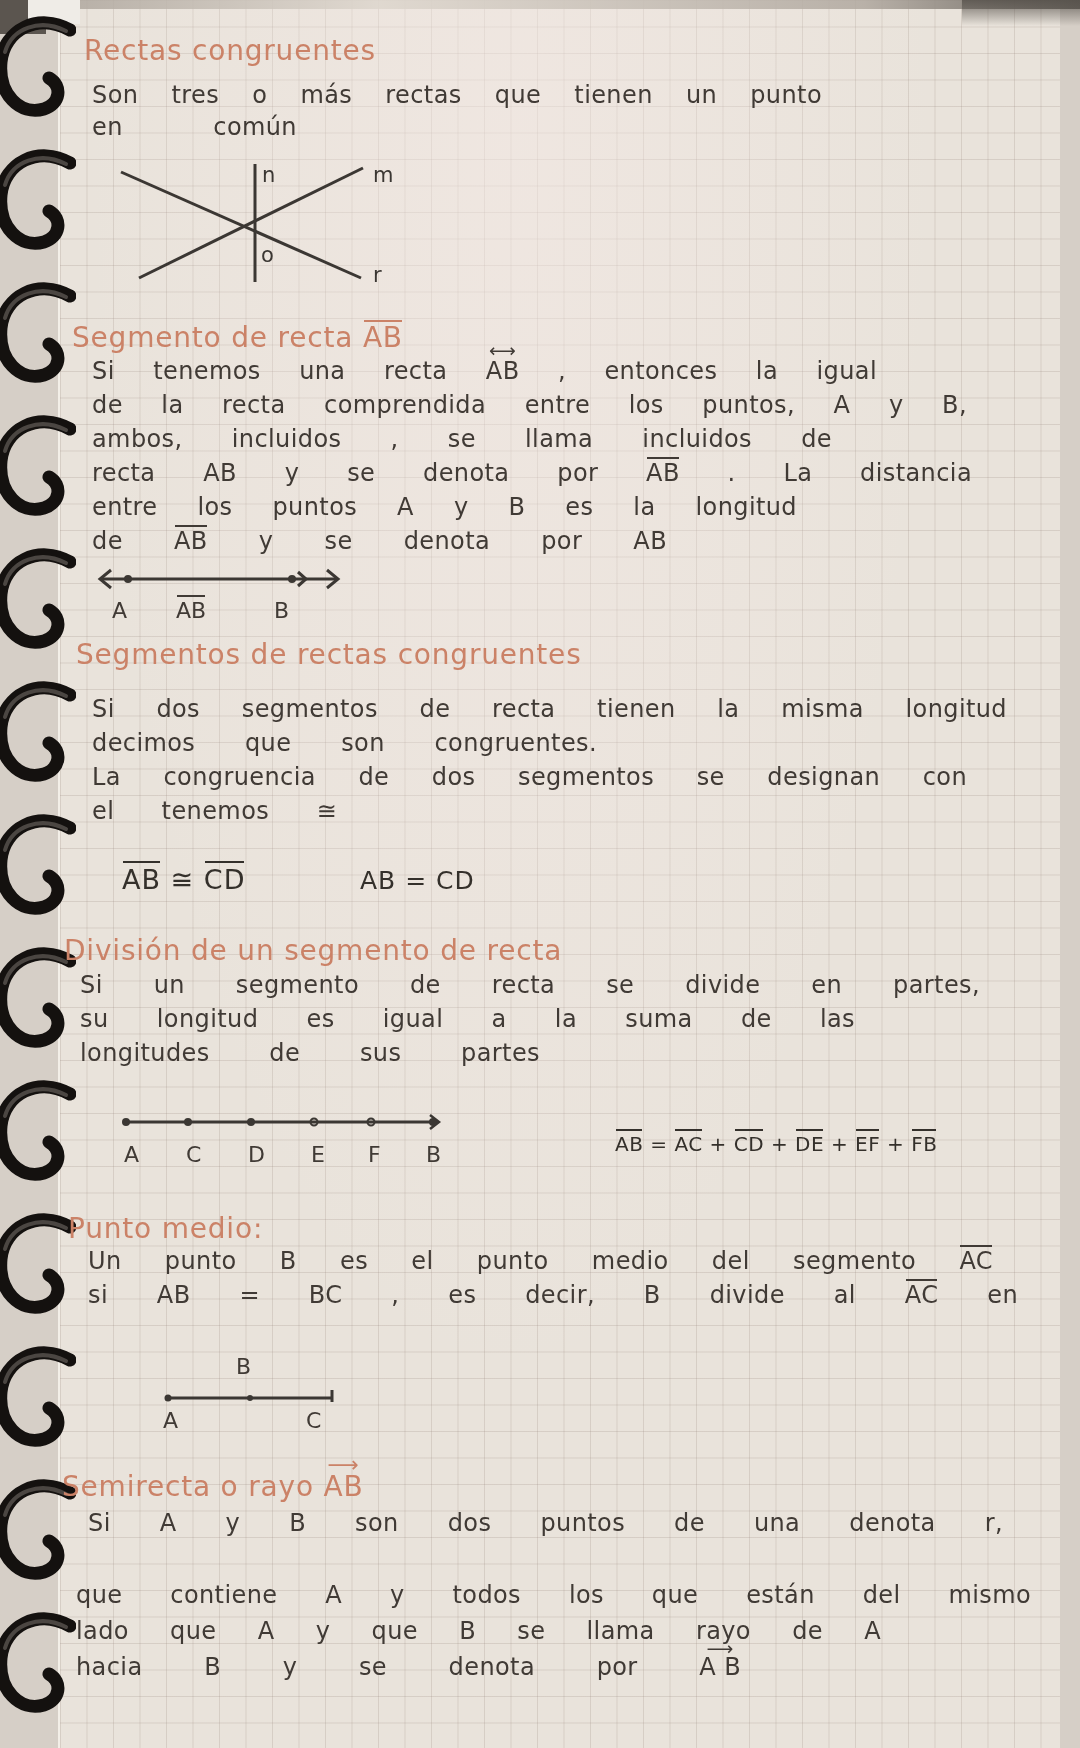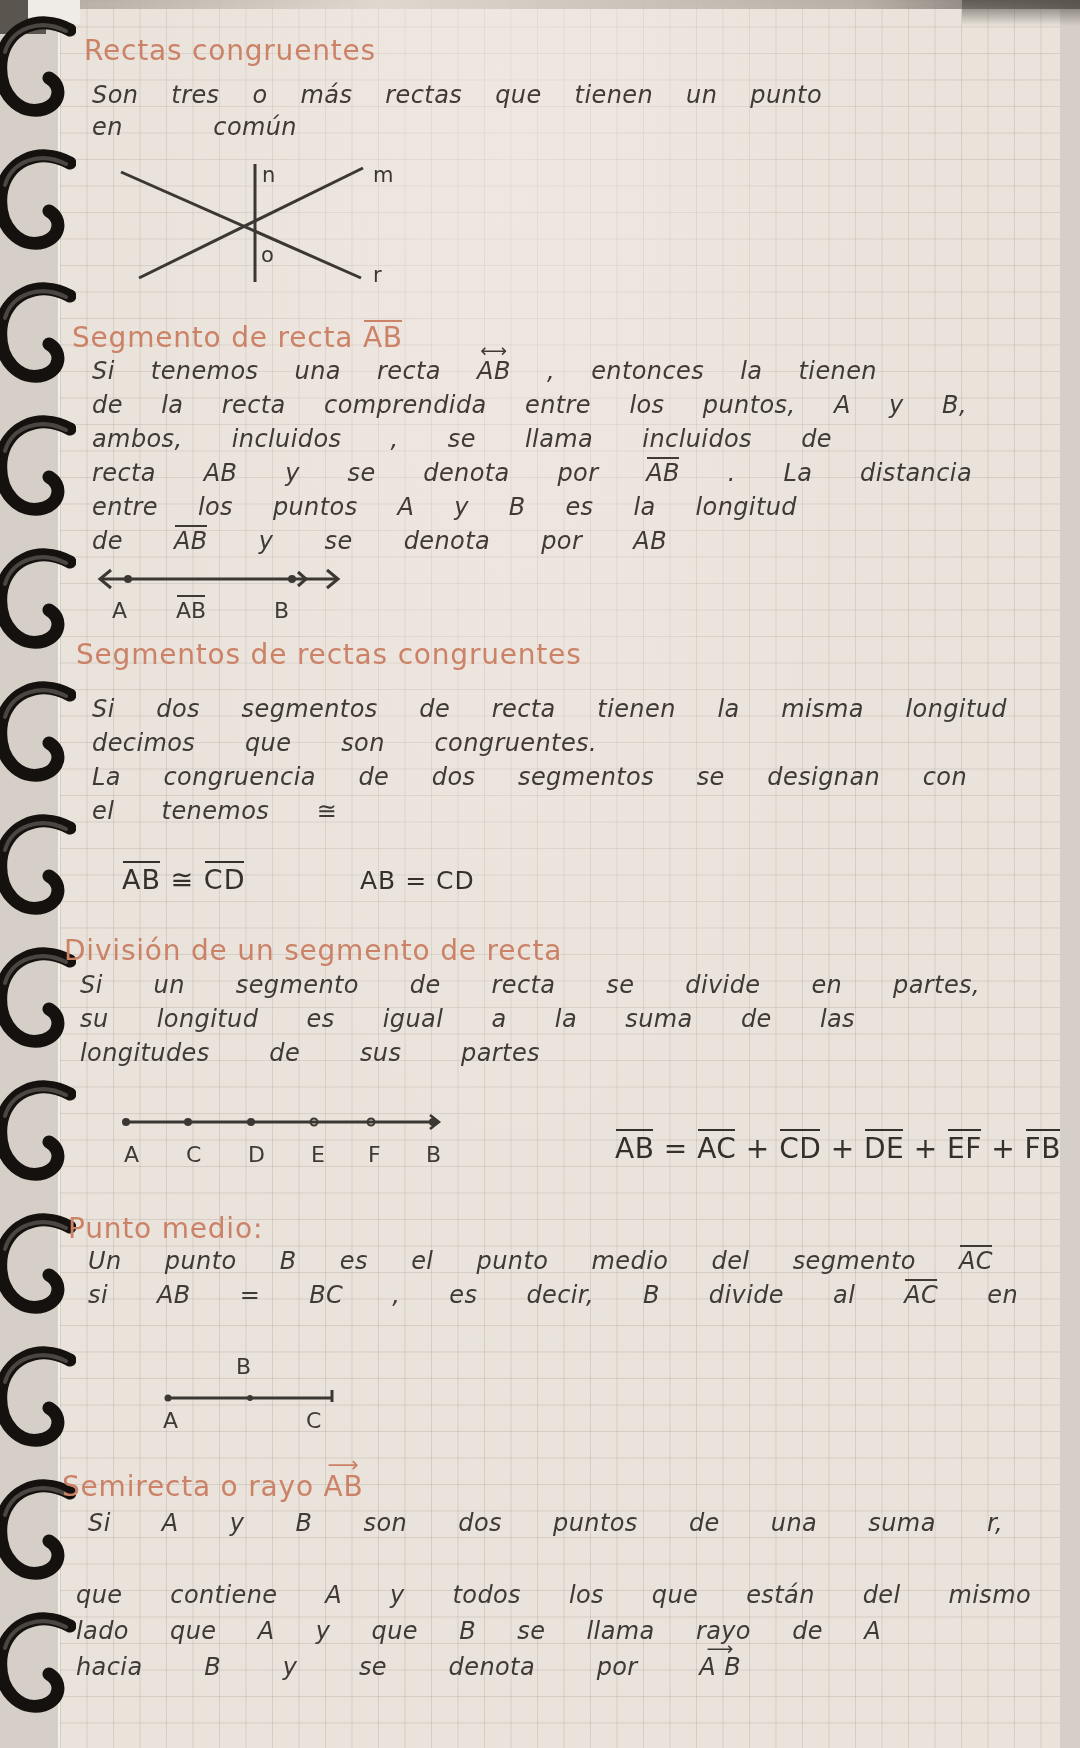--- a/index.html
+++ b/index.html
@@ -20,27 +20,27 @@
     background:linear-gradient(180deg,#55504a,rgba(0,0,0,0));opacity:.8;}
   .edge-top{position:absolute;left:0;top:0;width:1080px;height:9px;
     background:linear-gradient(90deg,#a49c93,#ddd6cd 35%,#b0a89f 80%,#56514b);opacity:.85;}
   .corner-tl{position:absolute;left:0;top:0;width:46px;height:34px;background:#5b554f;}
   .sliver-tl{position:absolute;left:28px;top:0;width:52px;height:24px;background:#efece7;}
   .spiral{position:absolute;left:-8px;top:0;width:96px;height:1748px;}
   .coil{position:absolute;left:0;width:84px;height:112px;}
   
   .hw{position:absolute;color:#403a35;font-size:24px;line-height:1.15;
       letter-spacing:.4px;white-space:normal;
-      text-align:justify;text-align-last:justify;font-style:italic;}
+      text-align:justify;text-align-last:justify;}
   .head{position:absolute;color:#cb8267;font-size:28px;line-height:1.1;
         letter-spacing:.8px;white-space:nowrap;}
   .lbl{position:absolute;color:#403a35;font-size:22px;white-space:nowrap;}
   .fml{position:absolute;color:#34302b;font-size:27px;white-space:nowrap;letter-spacing:1px;}
   .fml2{position:absolute;color:#34302b;font-size:25px;white-space:nowrap;letter-spacing:1px;}
-  .eqn{position:absolute;color:#34302b;font-size:28px;white-space:nowrap;letter-spacing:.5px;}
+  .eqn{position:absolute;color:#34302b;font-size:20px;white-space:nowrap;letter-spacing:.5px;}
   
   .tk{white-space:pre-wrap;}
   .tk.seg,.tk.oseg{position:relative;display:inline-block;white-space:pre;}
   .tk.seg::after,.tk.oseg::after{content:"";position:absolute;left:1px;right:1px;top:-3px;
       border-top:2px solid currentColor;}
   .tk.dbl{position:relative;display:inline-block;white-space:pre;}
   .tk.dbl::before{content:"\27F7";position:absolute;left:50%;transform:translateX(-50%);
       top:-0.95em;font-size:0.78em;}
   .tk.ray,.tk.oray{position:relative;display:inline-block;white-space:pre;}
   .tk.ray::before,.tk.oray::before{content:"\27F6";position:absolute;left:50%;
@@ -120,21 +120,21 @@
     <line x1="160" y1="8" x2="160" y2="126" stroke="#3b3733" stroke-width="3"></line>
     <line x1="44" y1="122" x2="268" y2="12" stroke="#3b3733" stroke-width="3"></line>
     <line x1="26" y1="16" x2="266" y2="122" stroke="#3b3733" stroke-width="3"></line>
     <text x="167" y="26" font-size="21" fill="#3b3733">n</text>
     <text x="278" y="26" font-size="21" fill="#3b3733">m</text>
     <text x="166" y="106" font-size="21" fill="#3b3733">o</text>
     <text x="278" y="126" font-size="21" fill="#3b3733">r</text>
   </svg>
 
   <div class="head" style="left:72px;top:323px"><span class="tk">Segmento de recta </span><span class="tk oseg">AB</span></div>
-  <div class="hw" style="left:92px;top:358px;width:785px"><span class="tk">Si tenemos una recta </span><span class="tk dbl">AB</span><span class="tk"> , entonces la tienen</span></div>
+  <div class="hw" style="left:92px;top:358px;width:785px"><span class="tk">Si tenemos una recta </span><span class="tk dbl">AB</span><span class="tk"> , entonces la igual</span></div>
   <div class="hw" style="left:92px;top:392px;width:875px">de la recta comprendida entre los puntos, A y B,</div>
   <div class="hw" style="left:92px;top:426px;width:740px">ambos, incluidos , se llama incluidos de</div>
   <div class="hw" style="left:92px;top:460px;width:880px"><span class="tk">recta AB y se denota por </span><span class="tk seg">AB</span><span class="tk"> . La distancia</span></div>
   <div class="hw" style="left:92px;top:494px;width:705px">entre los puntos A y B es la longitud</div>
   <div class="hw" style="left:92px;top:528px;width:575px"><span class="tk">de </span><span class="tk seg">AB</span><span class="tk"> y se denota por AB</span></div>
 
   <svg style="position:absolute;left:95px;top:566px" width="250" height="28" viewBox="0 0 250 28">
     <line x1="6" y1="13" x2="242" y2="13" stroke="#3b3733" stroke-width="3"></line>
     <path d="M16,4 L5,13 L16,22" fill="none" stroke="#3b3733" stroke-width="3"></path>
     <path d="M232,4 L243,13 L232,22" fill="none" stroke="#3b3733" stroke-width="3"></path>
@@ -185,17 +185,17 @@
   <svg style="position:absolute;left:162px;top:1386px" width="178" height="24" viewBox="0 0 178 24">
     <line x1="6" y1="12" x2="171" y2="12" stroke="#3b3733" stroke-width="3"></line>
     <circle cx="6" cy="12" r="3.5" fill="#3b3733"></circle>
     <circle cx="88" cy="12" r="3" fill="#3b3733"></circle>
     <line x1="170" y1="4" x2="170" y2="16" stroke="#3b3733" stroke-width="3"></line>
   </svg>
   <span class="lbl" style="left:163px;top:1408px">A</span>
   <span class="lbl" style="left:306px;top:1408px">C</span>
 
   <div class="head" style="left:62px;top:1472px"><span class="tk">Semirecta o rayo </span><span class="tk oray">AB</span></div>
-  <div class="hw" style="left:88px;top:1510px;width:915px">Si A y B son dos puntos de una suma r,</div>
+  <div class="hw" style="left:88px;top:1510px;width:915px">Si A y B son dos puntos de una denota r,</div>
   <div class="hw" style="left:76px;top:1582px;width:955px">que contiene A y todos los que están del mismo</div>
   <div class="hw" style="left:76px;top:1618px;width:805px">lado que A y que B se llama rayo de A</div>
   <div class="hw" style="left:76px;top:1654px;width:665px"><span class="tk">hacia B y se denota por </span><span class="tk ray">A B</span></div>
 </div>
 
 </body></html>

